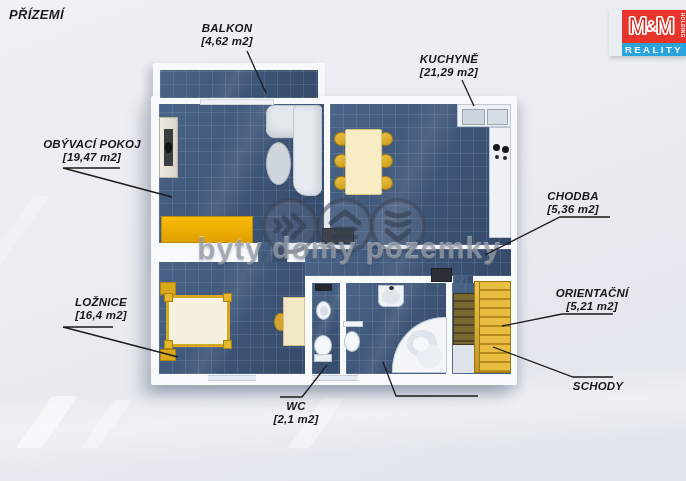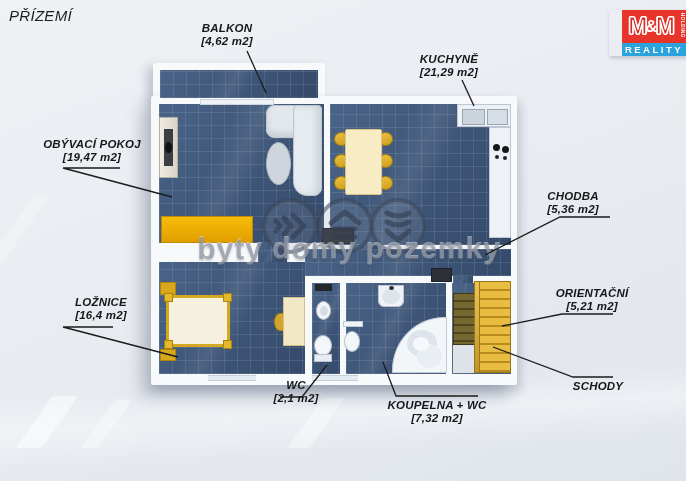--- a/index.html
+++ b/index.html
@@ -43,21 +43,21 @@
     white-space:nowrap;transform:translateX(-50%);
   }
   
   .rlabel{
     position:absolute;z-index:6;transform:translateX(-50%);text-align:center;
     font-style:italic;font-weight:700;font-size:11.5px;line-height:13px;
     color:#15171a;white-space:nowrap;letter-spacing:.2px;
   }
   .rlabel span{display:block;}
   #leaders{position:absolute;left:0;top:0;z-index:5;pointer-events:none;}
-  .doc-title{position:absolute;left:9px;top:7px;z-index:6;font-style:italic;font-weight:400;font-size:15px;color:#1a1c1f;letter-spacing:.3px;}
+  .doc-title{position:absolute;left:9px;top:7px;z-index:6;font-style:italic;font-weight:700;font-size:13px;color:#1a1c1f;letter-spacing:.3px;}
   .disclaimer{position:absolute;left:8px;top:457px;z-index:6;font-style:italic;font-weight:700;font-size:11px;color:#1a1c1f;letter-spacing:.2px;}
   
   .logo{position:absolute;left:609px;top:10px;width:64px;z-index:6;box-shadow:1px 2px 4px rgba(80,90,110,.3);padding-left:13px;}
   .logo-top{position:relative;height:33px;background:#e8352b;overflow:hidden;}
   .logo-mm{
     position:absolute;left:0;right:7px;top:1px;text-align:center;
     font-weight:900;font-size:23px;line-height:31px;color:#d42b20;letter-spacing:-2px;
     -webkit-text-stroke:1.2px #ffffff;
     text-shadow:-1px 0 0 #fff,1px 0 0 #fff,0 -1px 0 #fff,0 1px 0 #fff;
   }
@@ -235,22 +235,18 @@
     <span>ORIENTAČNÍ</span>
     <span>[5,21 m2]</span>
   </div>
   <div class="rlabel" style="left:598px;top:380px;">
     <span>SCHODY</span>
   </div>
   <div class="rlabel" style="left:101px;top:296px;">
     <span>LOŽNICE</span>
     <span>[16,4 m2]</span>
   </div>
-  <div class="rlabel" style="left:296px;top:379px;">
+  <div class="rlabel" style="left:296px;top:400px;">
     <span>WC</span>
     <span>[2,1 m2]</span>
   </div>
-  <div class="rlabel" style="left:437px;top:399px;">
-    <span>KOUPELNA + WC</span>
-    <span>[7,32 m2]</span>
-  </div>
 
 </div>
 
 </body></html>

